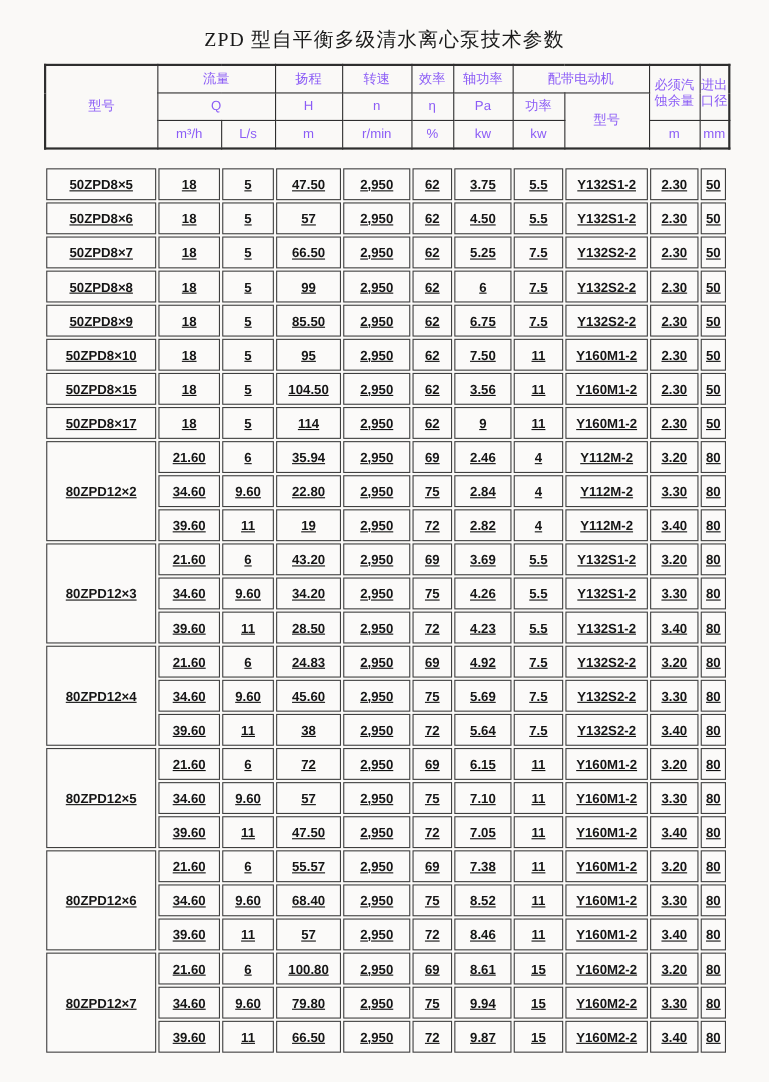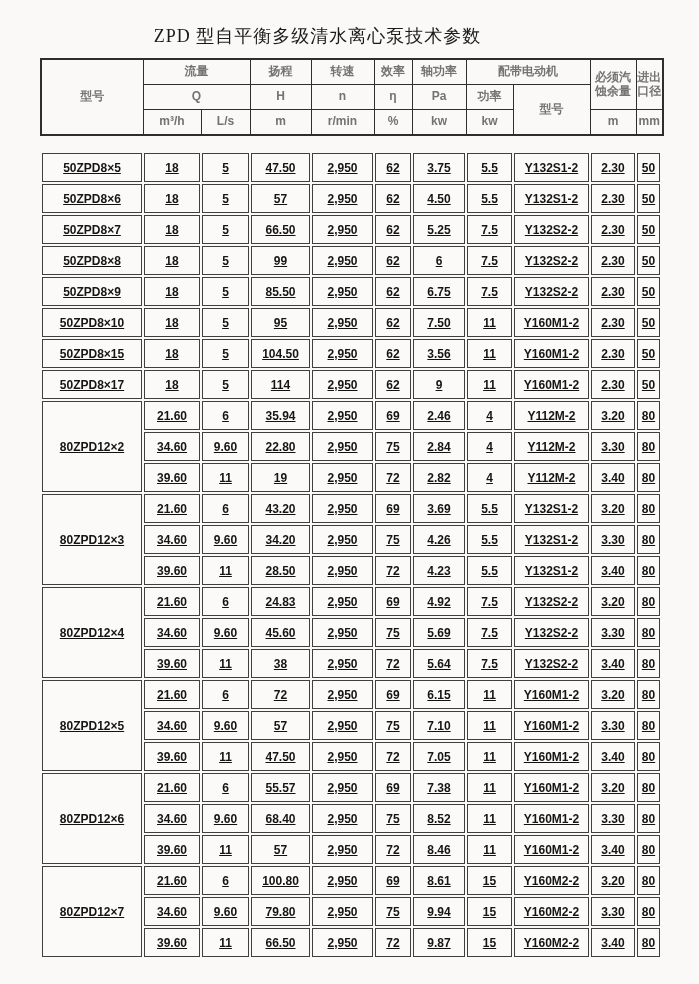--- a/index.html
+++ b/index.html
@@ -3,48 +3,48 @@
 <meta charset="utf-8">
 <style>
   html, body { margin: 0; padding: 0; }
   body {
     width: 699px; height: 984px;
     background: #faf9f7;
     font-family: "Liberation Sans", "DejaVu Sans", sans-serif;
     color: #111;
     overflow: hidden;
   }
-  .page { width: 635px; }
+  .page { width: 699px; }
   .title {
     margin: 24px 0 10px 0;
     text-align: center;
     font-family: "Liberation Serif", "DejaVu Serif", serif;
     font-size: 18px;
     font-weight: 500;
     letter-spacing: 1px;
     color: #1a1a1a;
   }
   table { table-layout: fixed; }
   
   .head-table {
     margin-left: 40px;
     width: 622px;
     border-collapse: collapse;
     border: 2px solid #2e2e2e;
   }
   .head-table th {
     border: 1px solid #2e2e2e;
     font-size: 12px;
-    font-weight: bold;
+    font-weight: normal;
     text-align: center;
     vertical-align: middle;
     height: 24px;
     padding: 0;
     line-height: 1.15;
-    color: #737373;
+    color: #8b5cf6;
   }
   
   .data-table {
     margin-left: 40px;
     margin-top: 15px;
     width: 622px;
     border-collapse: separate;
     border-spacing: 2px;
     text-decoration: underline;
   }

